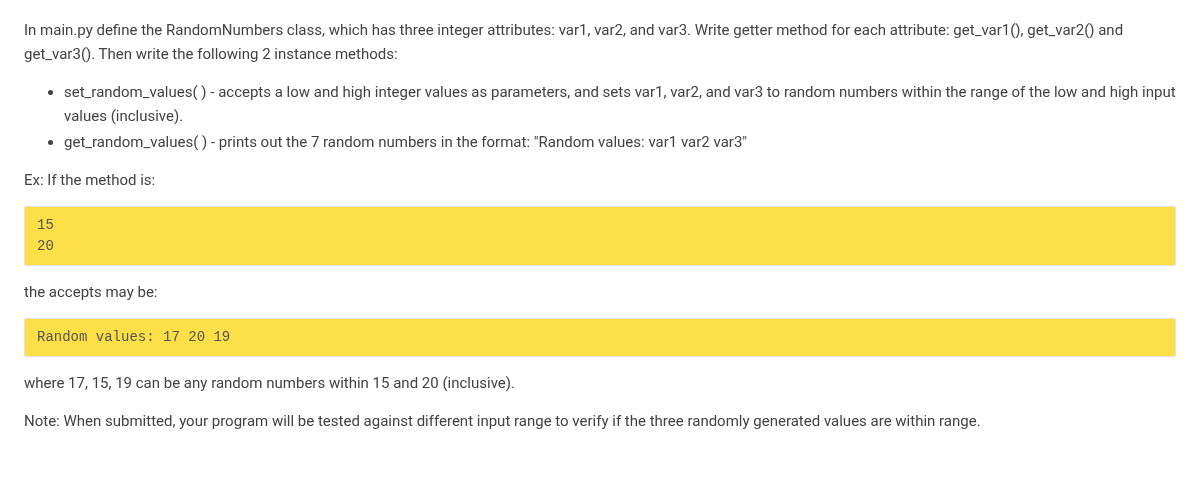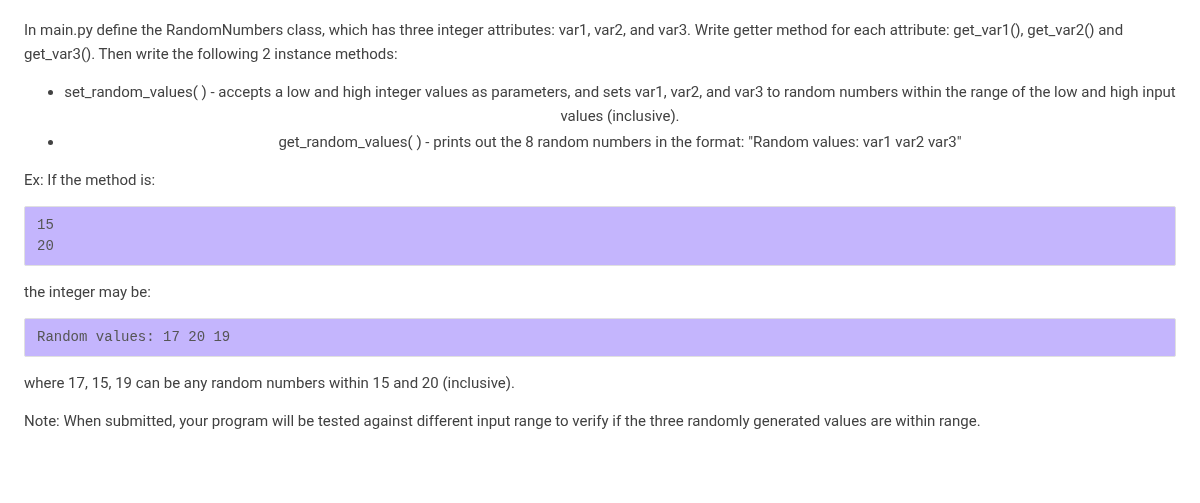--- a/index.html
+++ b/index.html
@@ -16,53 +16,52 @@
       background: #fff;
     }
     .paragraph {
       margin-bottom: 14px;
       font-weight: 400;
     }
     ul {
       margin: 0 0 14px 0;
       padding-left: 40px;
       list-style: disc;
-      text-align: center;
     }
     li {
       margin-bottom: 2px;
       font-weight: 400;
     }
     .code-block {
-      background: #c4b5fd;
+      background: #fde047;
       border: 1px solid #e0e0e0;
       border-radius: 2px;
       padding: 8px 12px;
       font-family: "Consolas", "Monaco", "Courier New", monospace;
       font-size: 14px;
       color: #555;
       margin-bottom: 14px;
       white-space: pre;
       line-height: 1.5;
     }
   </style>
 </head>
 <body>
 
 <p class="paragraph">In main.py define the RandomNumbers class, which has three integer attributes: var1, var2, and var3. Write getter method for each attribute: get_var1(), get_var2() and get_var3(). Then write the following 2 instance methods:</p>
 
 <ul>
   <li>set_random_values( ) - accepts a low and high integer values as parameters, and sets var1, var2, and var3 to random numbers within the range of the low and high input values (inclusive).</li>
-  <li>get_random_values( ) - prints out the 8 random numbers in the format: "Random values: var1 var2 var3"</li>
+  <li>get_random_values( ) - prints out the 7 random numbers in the format: "Random values: var1 var2 var3"</li>
 </ul>
 
 <p class="paragraph">Ex: If the method is:</p>
 
 <div class="code-block">15
 20</div>
 
-<p class="paragraph">the integer may be:</p>
+<p class="paragraph">the accepts may be:</p>
 
 <div class="code-block">Random values: 17 20 19</div>
 
 <p class="paragraph">where 17, 15, 19 can be any random numbers within 15 and 20 (inclusive).</p>
 
 <p class="paragraph">Note: When submitted, your program will be tested against different input range to verify if the three randomly generated values are within range.</p>
 
 </body></html>

